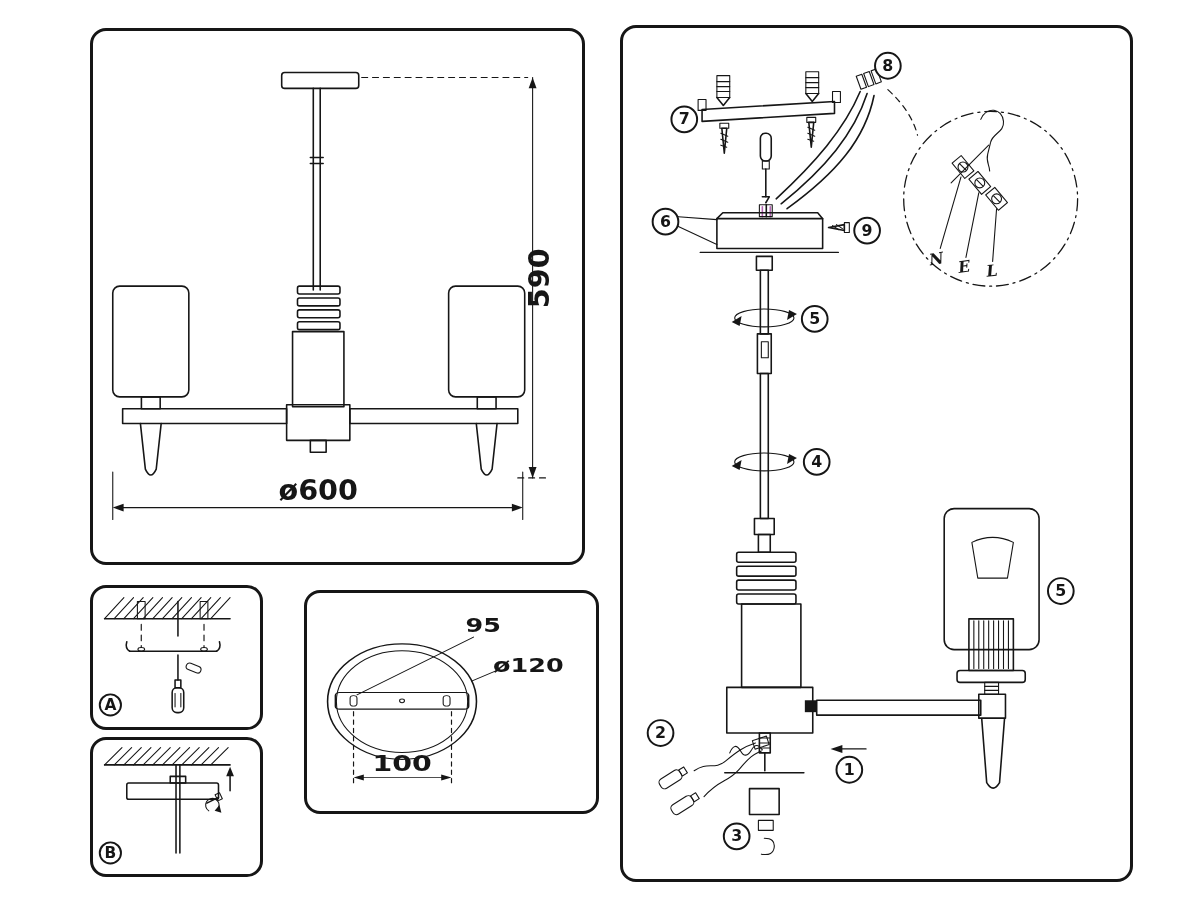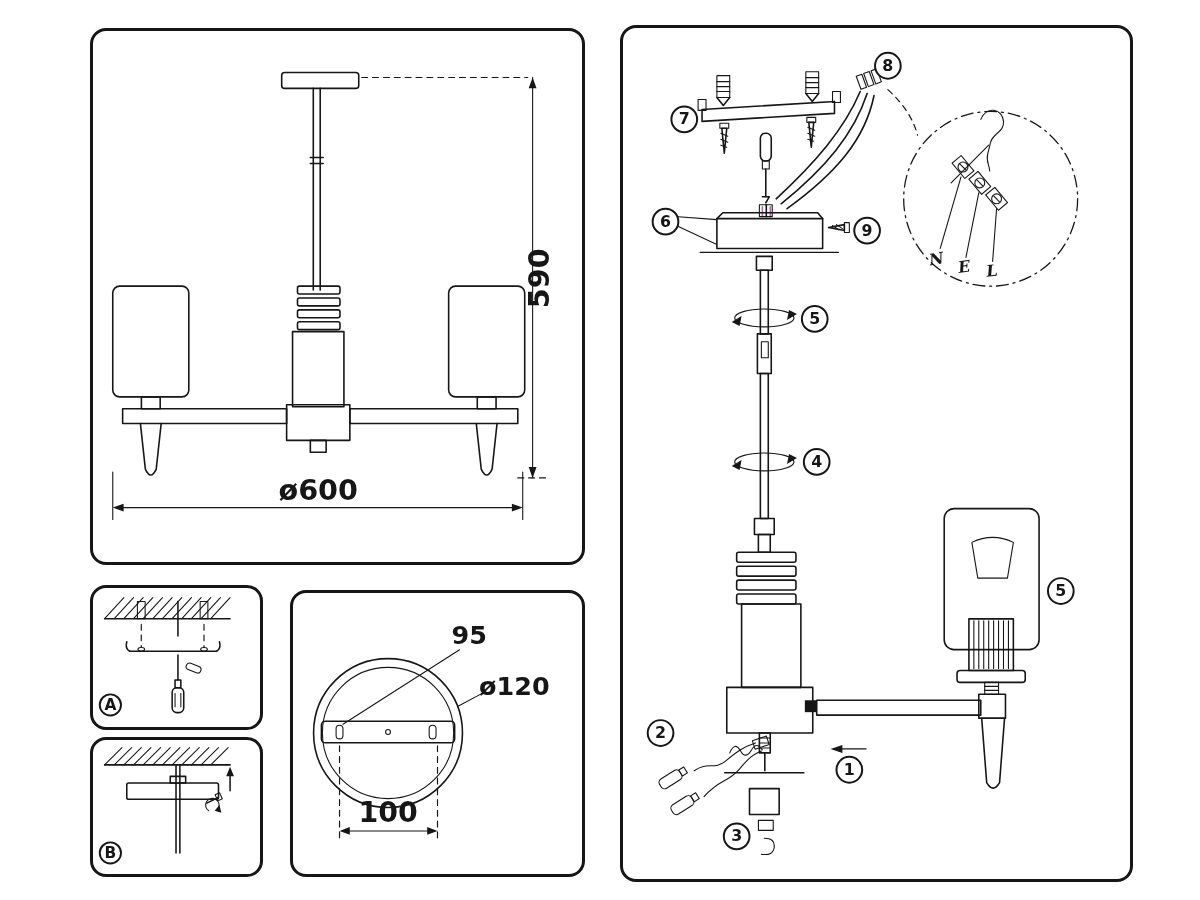--- a/index.html
+++ b/index.html
@@ -141,21 +141,21 @@
         <path class="thin" d="M120,74 a7,7 0 1 1 10,-3"></path>
         <polygon class="f" points="131,68 126,74 133,76"></polygon>
       </g>
       <g class="callout">
         <circle cx="18" cy="118" r="11"></circle>
         <text class="steptxt" x="18" y="123">B</text>
       </g>
     </svg>
   </div>
 
-  <div class="panel" style="left:290px; top:590px; width:295px; height:287px;">
+  <div class="panel" style="left:304px; top:590px; width:295px; height:224px;">
     <svg class="art" viewBox="0 0 295 287" preserveAspectRatio="none">
       <g>
         <circle cx="97" cy="143" r="76"></circle>
         <circle class="thin" cx="97" cy="143" r="67"></circle>
       </g>
       <g>
         <rect x="29" y="131" width="136" height="22" rx="4"></rect>
         <rect class="thin" x="44" y="135" width="7" height="14" rx="3.5"></rect>
         <rect class="thin" x="139" y="135" width="7" height="14" rx="3.5"></rect>
         <circle class="thin" cx="97" cy="142" r="2.5"></circle>

